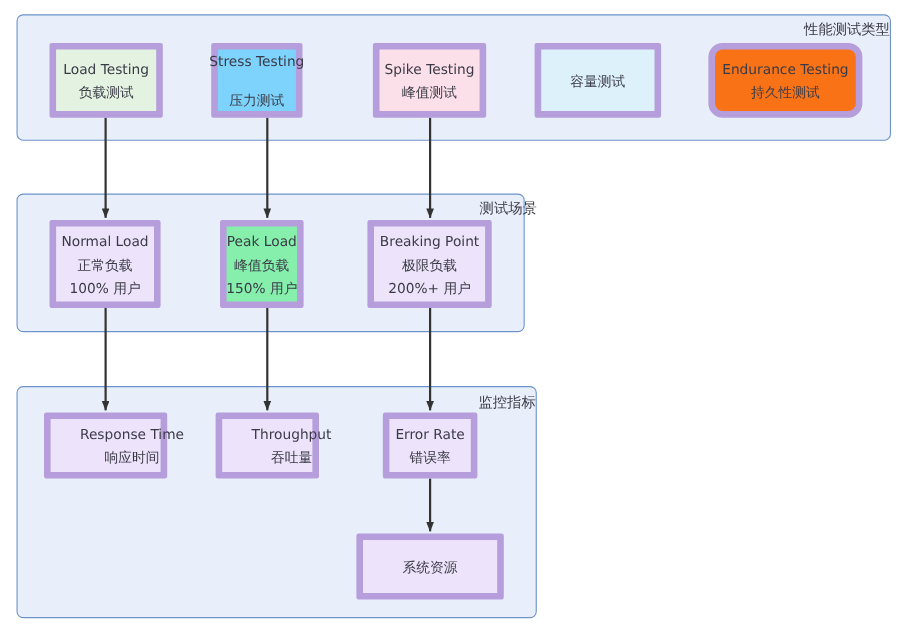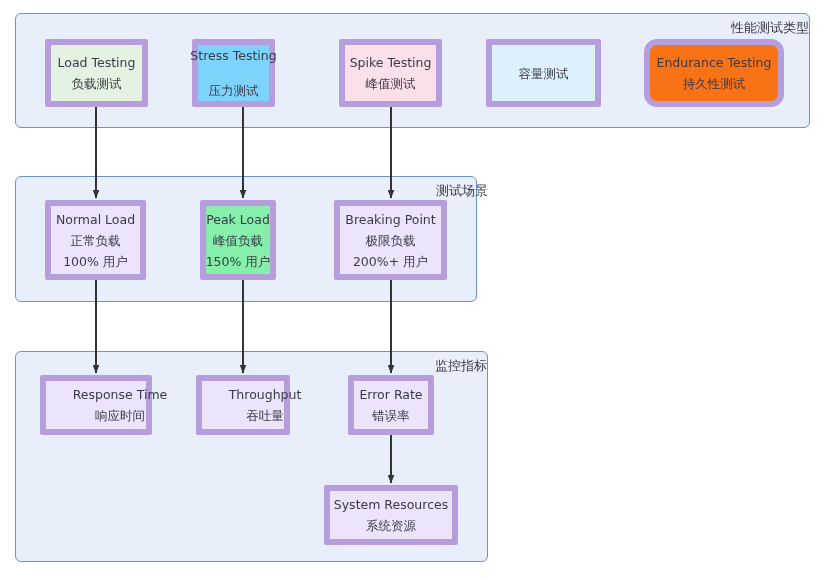--- a/index.html
+++ b/index.html
@@ -134,17 +134,16 @@
       </div>
       <div class="node" style="left: 196px; top: 375px; width: 94px; height: 60px; background: rgb(237, 228, 251); border-color: rgb(182, 157, 219); color: rgb(58, 58, 70); padding-left: 44px;">
         <span class="ln">Throughput</span>
         <span class="ln">吞吐量</span>
       </div>
       <div class="node" style="left: 348px; top: 375px; width: 86px; height: 60px; background: rgb(237, 228, 251); border-color: rgb(182, 157, 219); color: rgb(58, 58, 70);">
         <span class="ln">Error Rate</span>
         <span class="ln">错误率</span>
       </div>
       <div class="node" style="left: 324px; top: 485px; width: 134px; height: 60px; background: rgb(237, 228, 251); border-color: rgb(182, 157, 219); color: rgb(58, 58, 70);">
-        <span class="ln">System Resources</span>
         <span class="ln">系统资源</span>
       </div>
     </div>
 </div>
 
 </body></html>

